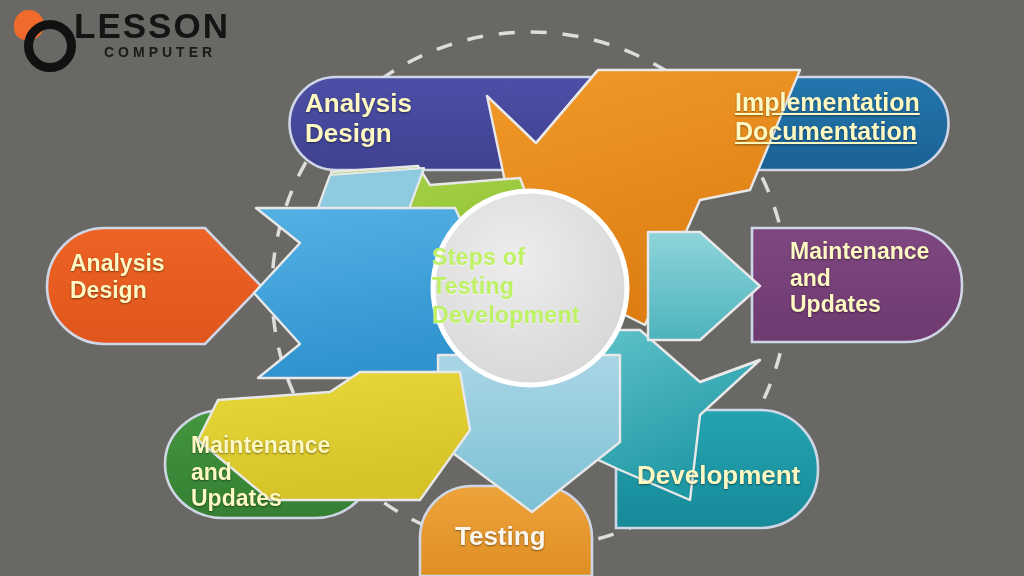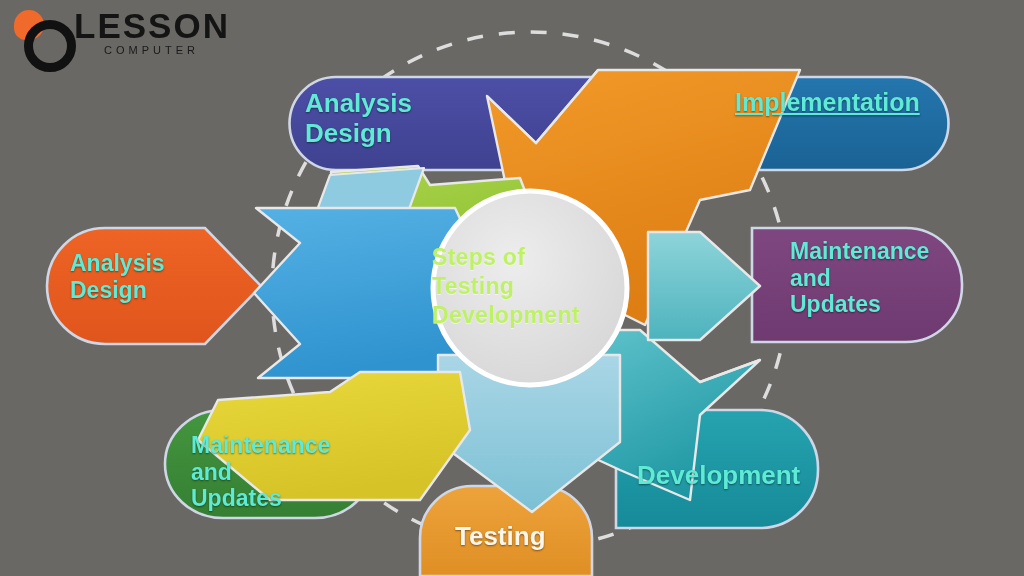--- a/index.html
+++ b/index.html
@@ -22,29 +22,29 @@
     position:absolute;left:12px;top:12px;width:34px;height:34px;
     border:9px solid #111;border-radius:50%;
   }
   .logo-word{
     position:absolute;left:66px;top:2px;
     font-size:35px;font-weight:bold;color:#141414;
     letter-spacing:2px;line-height:40px;
   }
   .logo-sub{
     position:absolute;left:96px;top:40px;
-    font-size:11px;color:#1a1a1a;letter-spacing:4px;font-weight:normal;
+    font-size:14px;color:#1a1a1a;letter-spacing:4px;font-weight:bold;
   }
 
   
   #diagram{position:absolute;left:0;top:0;width:1024px;height:576px;}
 
   
   .lbl{
-    position:absolute;color:#5eead4;font-weight:bold;
+    position:absolute;color:#fef9c3;font-weight:bold;
     text-shadow:0 1px 2px rgba(0,0,0,.45);
     line-height:1.16;pointer-events:none;
   }
   .lbl-an-tl{left:305px;top:88px;font-size:26px;}
   .lbl-impl{left:735px;top:88px;font-size:25px;text-decoration:underline;}
   .lbl-maint-r{left:790px;top:238px;font-size:23px;}
   .lbl-dev{left:637px;top:460px;font-size:26px;}
   .lbl-test{left:455px;top:521px;font-size:26px;color:#fdf6ec;text-align:center;}
   .lbl-maint-l{left:191px;top:432px;font-size:23px;}
   .lbl-an-l{left:70px;top:250px;font-size:23px;}
@@ -202,20 +202,21 @@
     <circle cx="530" cy="288" r="97" fill="url(#gHub)" stroke="#ffffff" stroke-width="5"></circle>
   </svg>
 
   <div class="lbl lbl-an-tl">
     <div>Analysis</div>
     <div>Design</div>
   </div>
 
   <div class="lbl lbl-impl">
     <div>Implementation</div>
+    <div>Documentation</div>
   </div>
 
   <div class="lbl lbl-maint-r">
     <div>Maintenance</div>
     <div>and</div>
     <div>Updates</div>
   </div>
 
   <div class="lbl lbl-dev">
     <div>Development</div>

